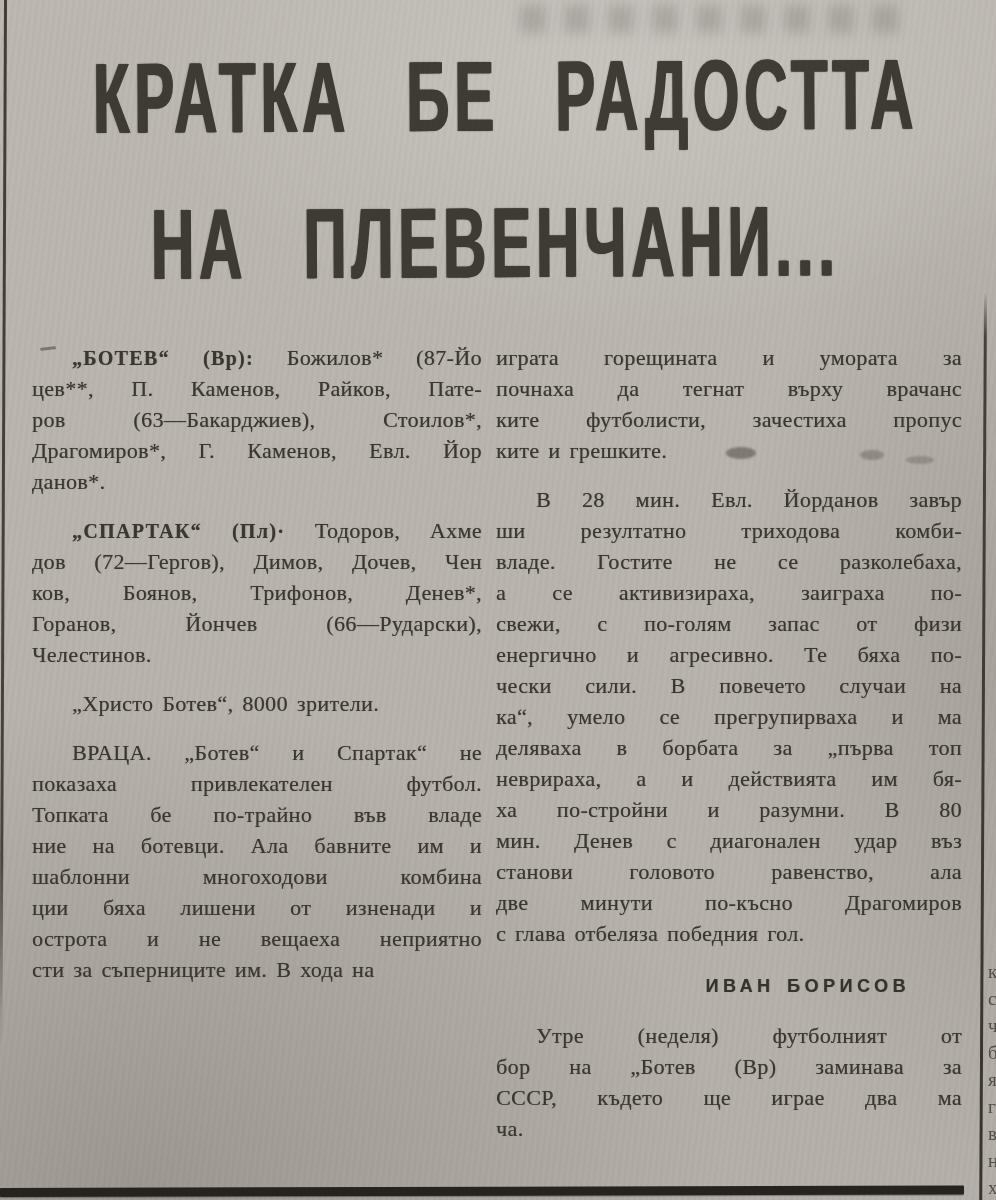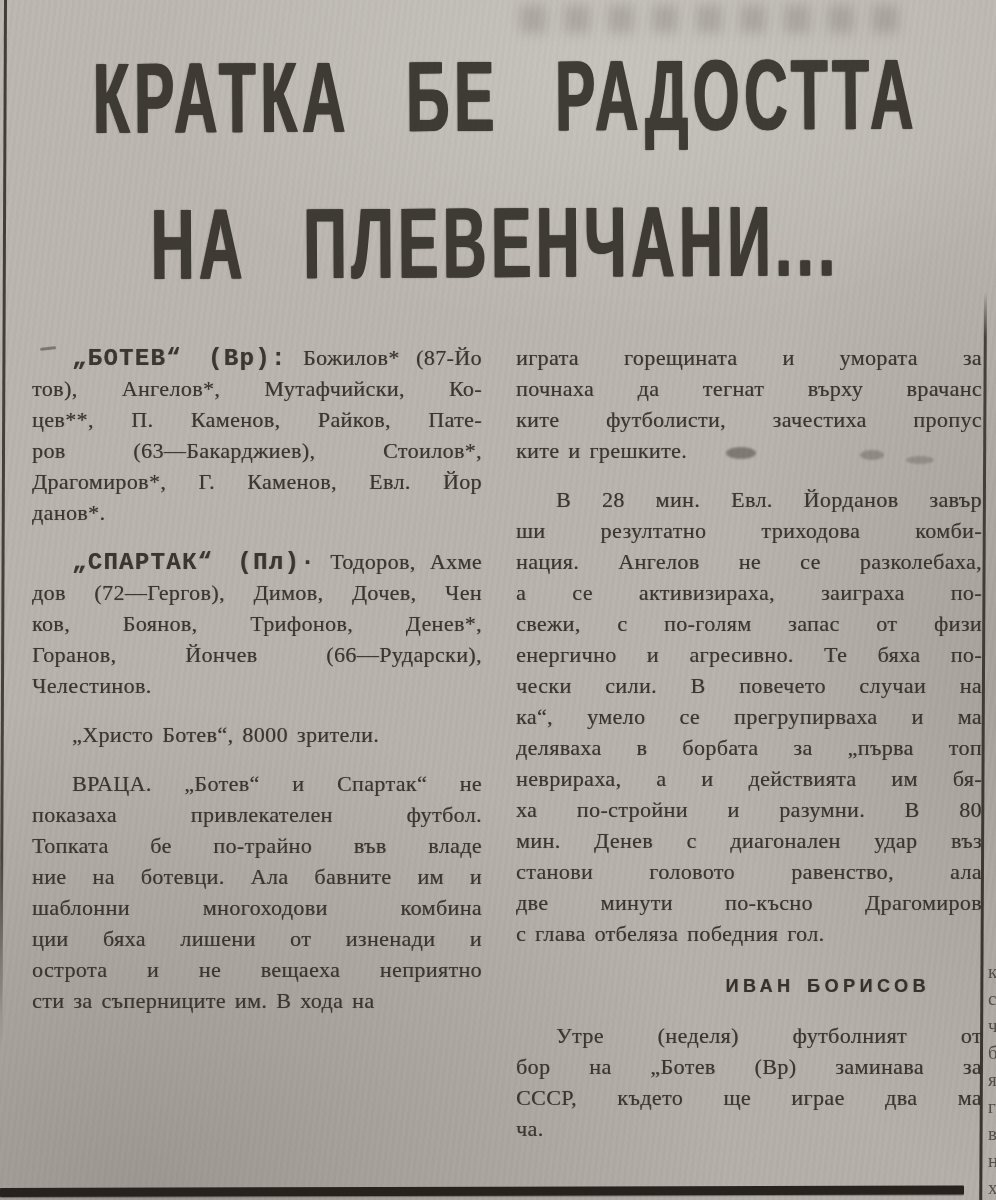--- a/index.html
+++ b/index.html
@@ -36,29 +36,29 @@
 
   
   .col {
     position:absolute; top:342px;
     font-size:22px; line-height:31px;
     letter-spacing:0.4px; word-spacing:3px;
     color:#3a3630;
     text-shadow:0.4px 0.4px 0.7px rgba(56,52,46,0.55);
   }
   .col-left  { left:32px;  width:450px; }
-  .col-right { left:516px; width:466px; }
+  .col-right { left:496px; width:466px; }
 
   .para { margin:0 0 18px 0; }
   .tline { height:31px; overflow:hidden; text-align:justify; text-align-last:justify; }
   .tline.lastline { text-align-last:left; }
   .para.indent .tline:first-child { text-indent:40px; }
   .tline b {
-    font-family:Liberation Mono, monospace;
-    font-weight:700; font-size:24px; letter-spacing:1.3px;
+    font-family:Liberation Serif, serif;
+    font-weight:700; font-size:20px; letter-spacing:1.3px;
   }
 
   .byline {
     margin:22px 0 18px 0;
     font-family:"Liberation Sans", sans-serif;
     font-weight:700; font-size:18px; letter-spacing:4.5px;
     text-align:right; padding-right:52px;
     color:#36322c;
   }
 
@@ -112,21 +112,20 @@
   <div class="ghost-top"></div>
 
   <div class="hl hl1">КРАТКА БЕ РАДОСТТА</div>
   <div class="hl hl2">НА ПЛЕВЕНЧАНИ...</div>
 
   <div class="stray-dash"></div>
 
   <div class="col col-left">
       <div class="para indent">
         <div class="tline"><b>„БОТЕВ“ (Вр):</b> Божилов* (87-Йо</div>
-        <div class="tline">тов), Ангелов*, Мутафчийски, Ко-</div>
         <div class="tline">цев**, П. Каменов, Райков, Пате-</div>
         <div class="tline">ров (63—Бакарджиев), Стоилов*,</div>
         <div class="tline">Драгомиров*, Г. Каменов, Евл. Йор</div>
         <div class="tline lastline">данов*.</div>
       </div>
       <div class="para indent">
         <div class="tline"><b>„СПАРТАК“ (Пл)·</b> Тодоров, Ахме</div>
         <div class="tline">дов (72—Гергов), Димов, Дочев, Чен</div>
         <div class="tline">ков, Боянов, Трифонов, Денев*,</div>
         <div class="tline">Горанов, Йончев (66—Рударски),</div>
@@ -151,21 +150,21 @@
     <div>
         <div class="para">
           <div class="tline">играта горещината и умората за</div>
           <div class="tline">почнаха да тегнат върху врачанс</div>
           <div class="tline">ките футболисти, зачестиха пропус</div>
           <div class="tline lastline">ките и грешките.</div>
         </div>
         <div class="para indent">
           <div class="tline">В 28 мин. Евл. Йорданов завър</div>
           <div class="tline">ши резултатно триходова комби-</div>
-          <div class="tline">нация. Ангелов не се разколебаха,</div>
+          <div class="tline">владе. Гостите не се разколебаха,</div>
           <div class="tline">а се активизираха, заиграха по-</div>
           <div class="tline">свежи, с по-голям запас от физи</div>
           <div class="tline">енергично и агресивно. Те бяха по-</div>
           <div class="tline">чески сили. В повечето случаи на</div>
           <div class="tline">ка“, умело се прегрупирваха и ма</div>
           <div class="tline">деляваха в борбата за „първа топ</div>
           <div class="tline">неврираха, а и действията им бя-</div>
           <div class="tline">ха по-стройни и разумни. В 80</div>
           <div class="tline">мин. Денев с диагонален удар въз</div>
           <div class="tline">станови головото равенство, ала</div>

